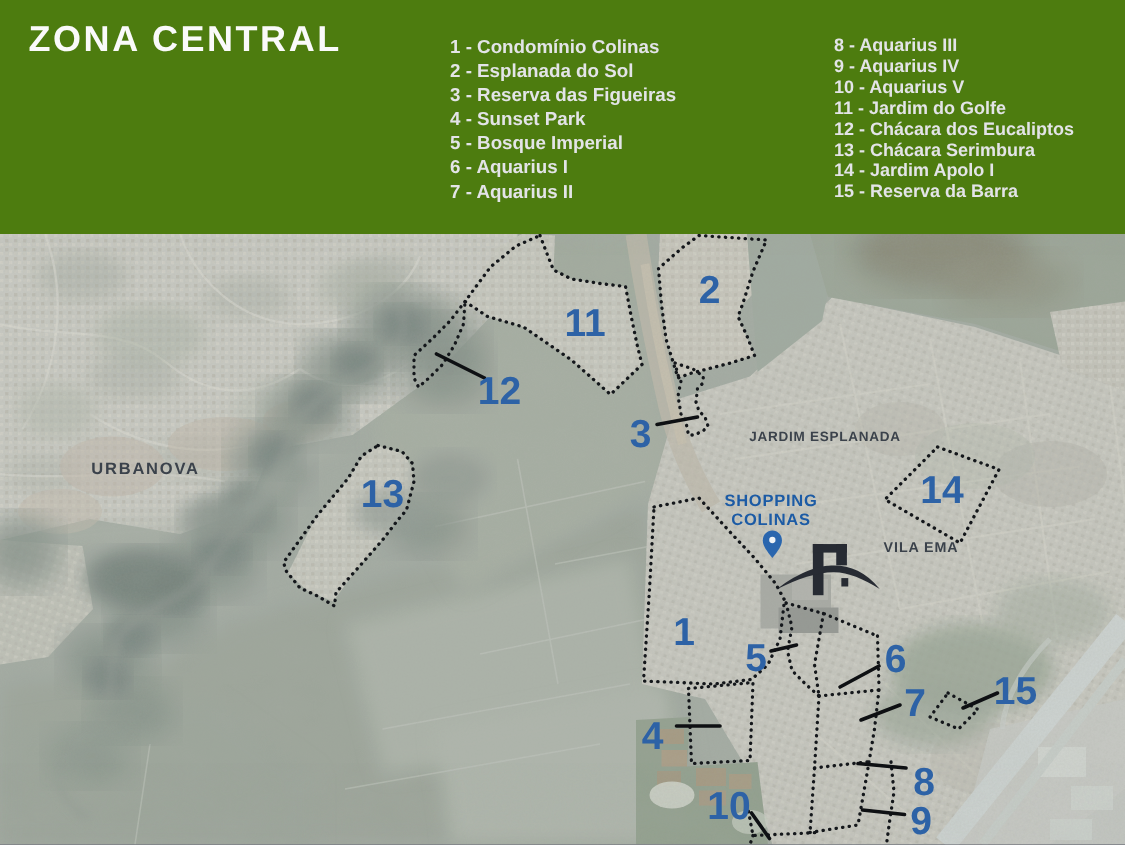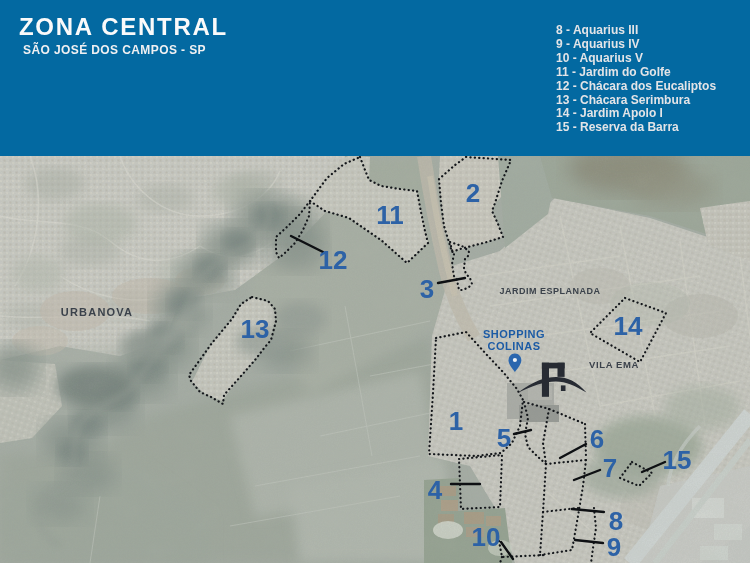--- a/index.html
+++ b/index.html
@@ -1,35 +1,35 @@
 <!DOCTYPE html>
 <html><head>
 <meta charset="utf-8">
 <style>
   html,body{margin:0;padding:0;}
   body{width:750px;height:563px;overflow:hidden;font-family:"Liberation Sans",sans-serif;}
   .page{position:relative;width:750px;height:563px;background:#2b2f38;}
-  .hdr{position:absolute;left:0;top:0;width:750px;height:192px;background:#0369a1;color:#fff;}
+  .hdr{position:absolute;left:0;top:0;width:750px;height:192px;background:#4d7c0f;color:#fff;}
   .title{position:absolute;left:19px;top:13px;font-size:24px;font-weight:bold;letter-spacing:1.7px;color:#fafafa;}
   .subtitle{position:absolute;left:23px;top:43px;font-size:12px;font-weight:bold;letter-spacing:0.4px;color:#f0f0f2;}
   .leg{position:absolute;color:#e3e4e7;font-weight:bold;}
   .leg1{left:300px;top:23px;font-size:12.5px;line-height:16.1px;}
   .leg2{left:556px;top:24px;font-size:12px;line-height:13.9px;}
   .mapwrap{position:absolute;left:0;top:156px;width:750px;height:407px;}
 </style>
 </head>
 <body>
 <div class="page">
 
   <div class="hdr">
 
     <div class="title">ZONA CENTRAL</div>
 
-    <div class="subtitle">SÃO JOSÉ DOS CAMPOS - SP</div>
-
+
+    <div class="leg leg1">1 - Condomínio Colinas<br>2 - Esplanada do Sol<br>3 - Reserva das Figueiras<br>4 - Sunset Park<br>5 - Bosque Imperial<br>6 - Aquarius I<br>7 - Aquarius II</div>
 
     <div class="leg leg2">8 - Aquarius III<br>9 - Aquarius IV<br>10 - Aquarius V<br>11 - Jardim do Golfe<br>12 - Chácara dos Eucaliptos<br>13 - Chácara Serimbura<br>14 - Jardim Apolo I<br>15 - Reserva da Barra</div>
   </div>
 
   <div class="mapwrap">
   <svg width="750" height="407" viewBox="0 0 750 407">
     <defs>
       <filter id="blur6">
             <feGaussianBlur stdDeviation="6"></feGaussianBlur>
           </filter>

